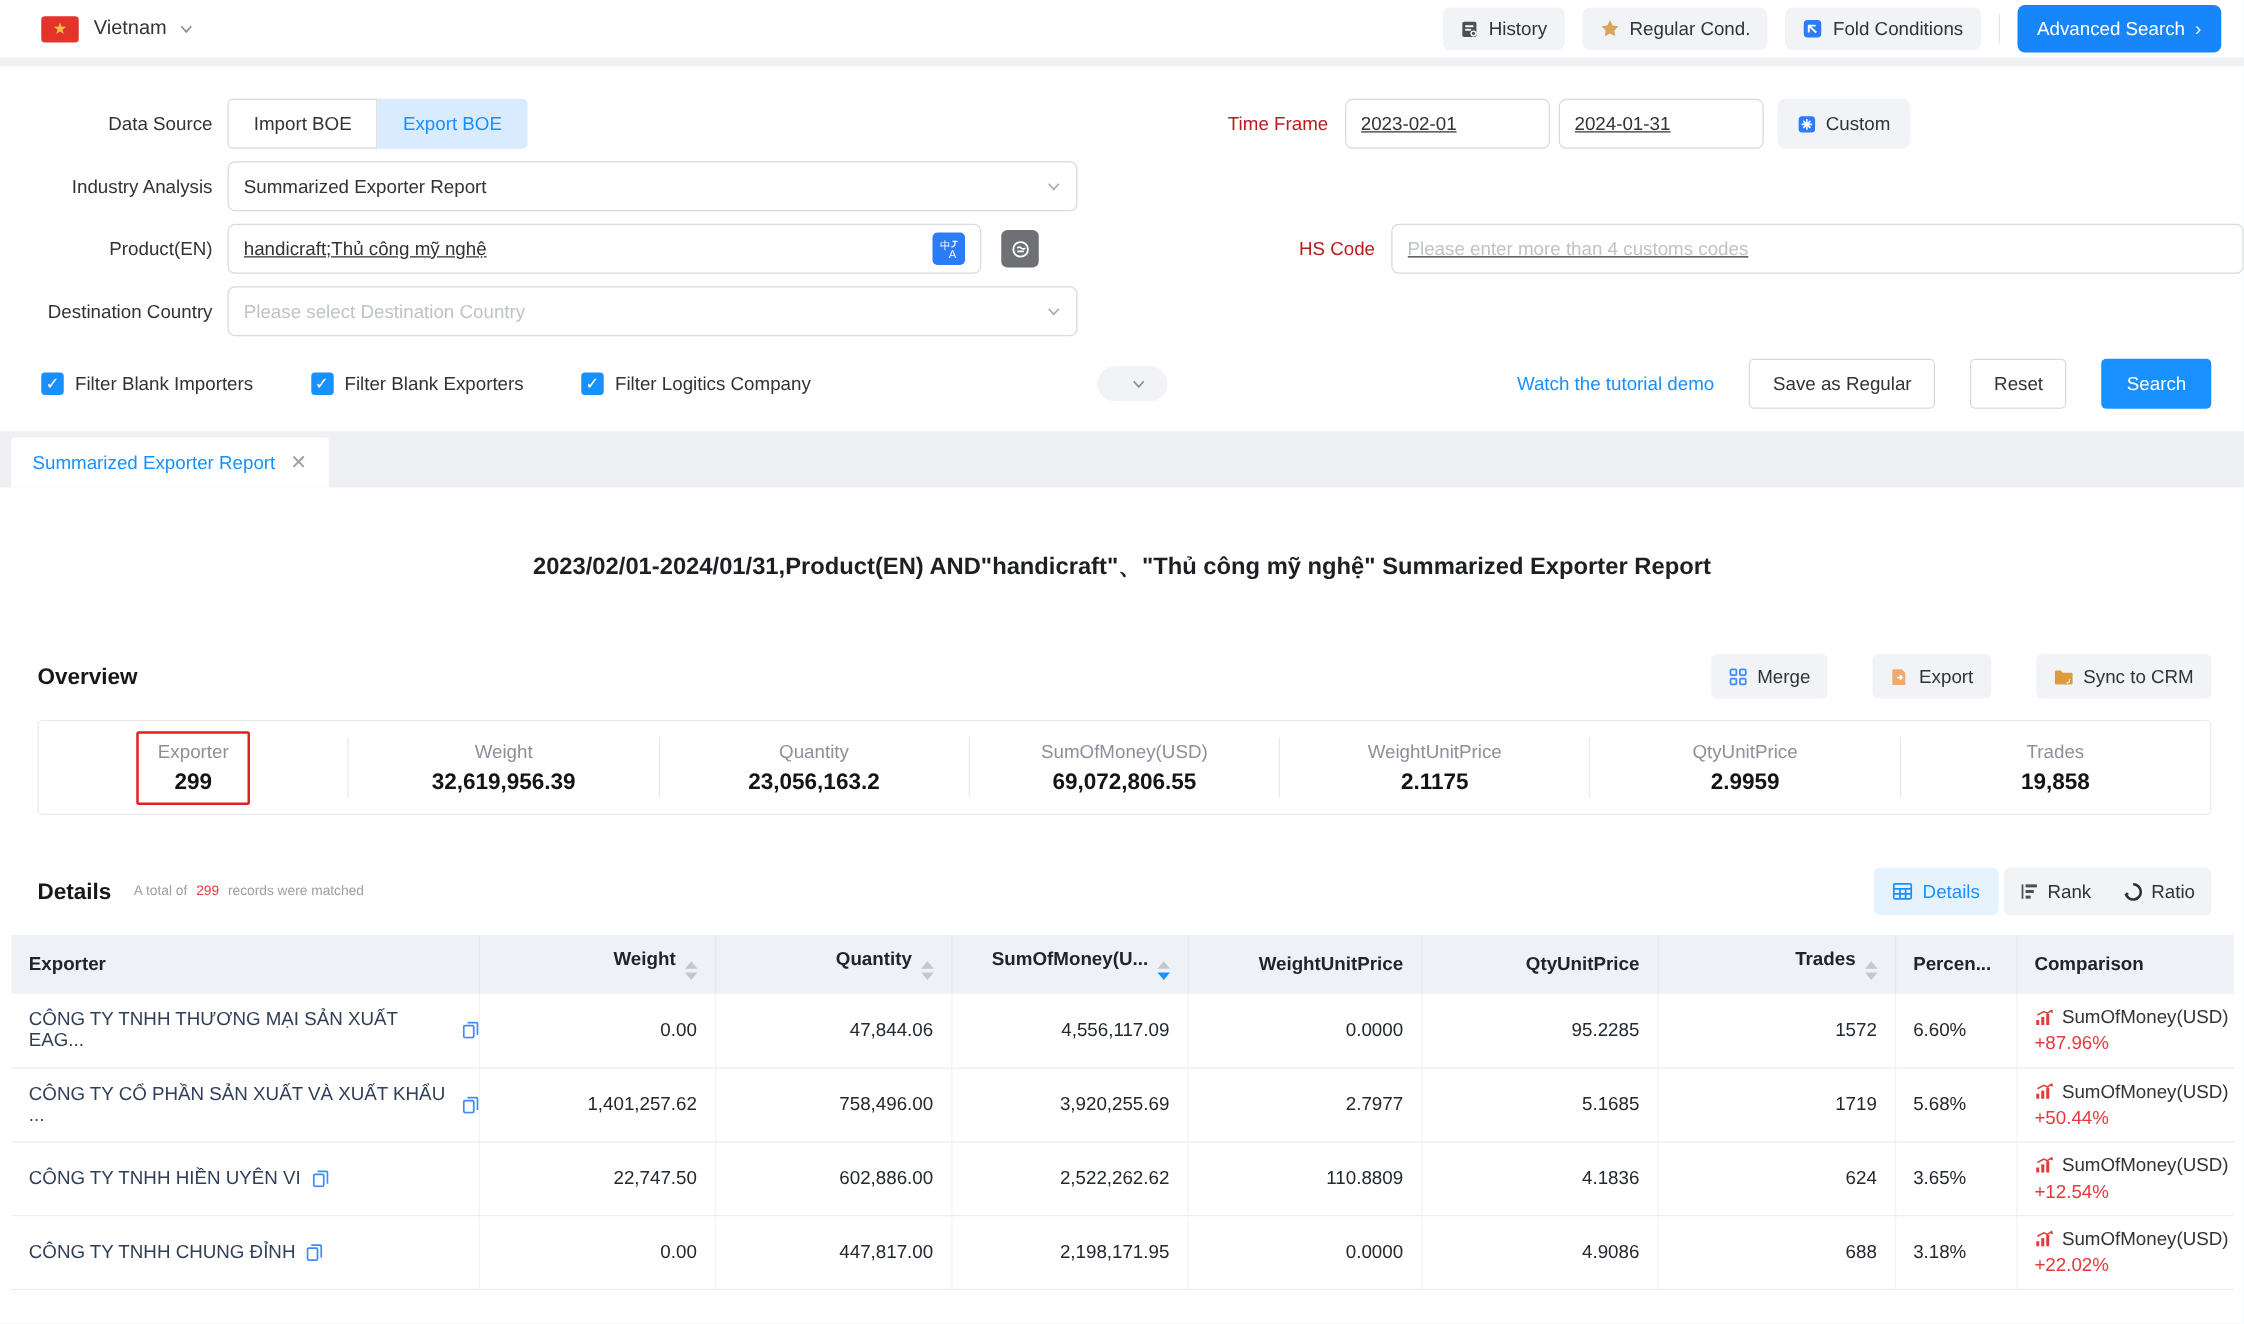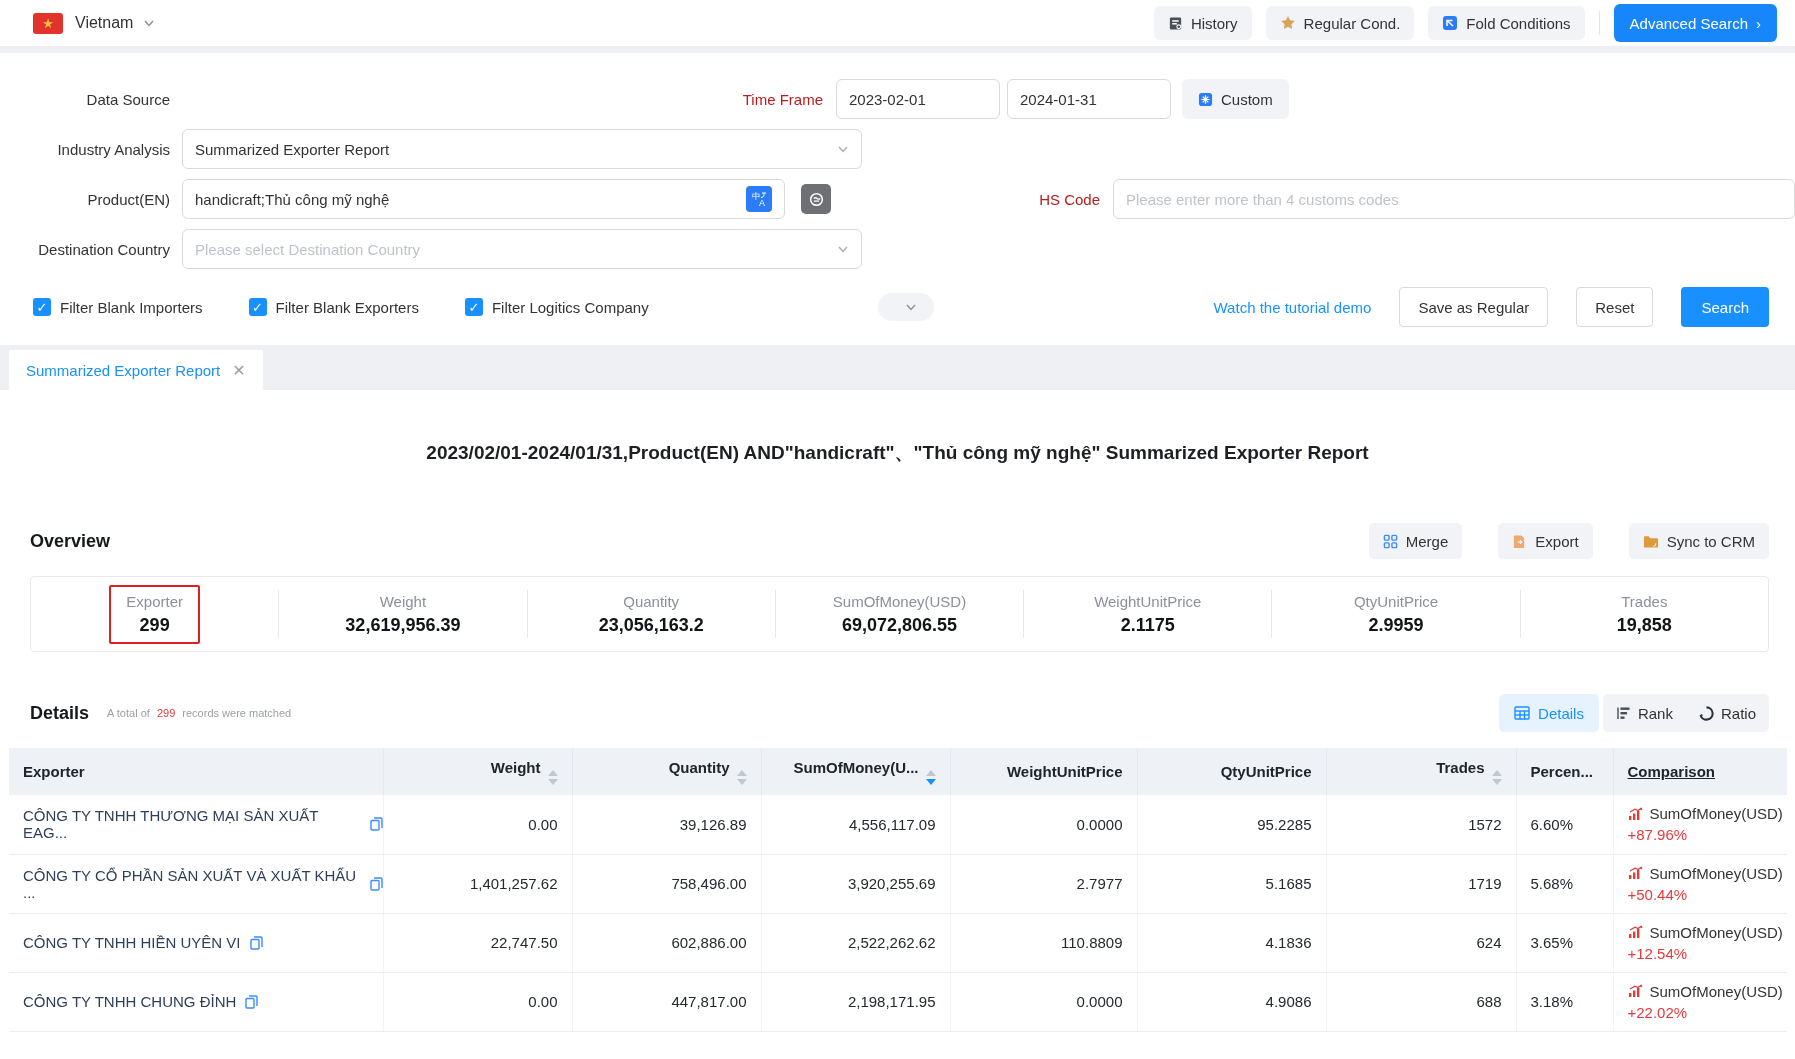--- a/index.html
+++ b/index.html
@@ -27,21 +27,21 @@
   .f-label { width:170px; text-align:right; margin-right:12px; font-size:15px; color:#333; flex:0 0 auto; }
   .f-label-r { width:173px; text-align:right; margin-right:13px; font-size:15px; color:#b91c1c; flex:0 0 auto; }
   .seg { display:flex; }
   .seg-btn { height:40px; padding:0 20px; font-size:15px; display:flex; align-items:center; cursor:pointer; }
   .seg-import { background:#fff; border:1px solid #d9d9d9; border-radius:4px 0 0 4px; color:#333; }
   .seg-export { background:#d9ecff; border:none; border-radius:0 4px 4px 0; color:#1890ff; }
   .select-box, .input-box { height:40px; border:1px solid #d9d9d9; border-radius:6px; background:#fff; display:flex; align-items:center; padding:0 12px; }
   .w-main { width:680px; }
   .sel-value { flex:1; font-size:15px; color:#333; }
   .sel-ph { flex:1; font-size:15px; color:#bfc3c9; }
-  .text-input { border:none; outline:none; flex:1; font-size:15px; color:#333; background:transparent; font-family:inherit; }
+  .text-input { border:none; outline:none; flex:1; font-size:15px; color:#333; background:transparent; font-family:inherit;text-decoration:underline; }
   .text-input::placeholder { color:#bfc3c9; }
   .right-group { display:flex; align-items:center; margin-left:28px; }
   .date-box { width:164px; height:40px; border:1px solid #d9d9d9; border-radius:6px; display:flex; align-items:center; padding:0 10px 0 12px; margin-right:7px; }
   .custom-btn { height:40px; background:#f1f3f6; border:none; border-radius:6px; display:inline-flex; align-items:center; gap:8px; padding:0 16px; font-size:15px; color:#333; margin-left:4px; cursor:pointer; }
   .hs-input { width:682px; }
   .icon-sq-btn { width:30px; height:30px; border-radius:5px; background:#6e7073; border:none; margin-left:16px; display:flex; align-items:center; justify-content:center; cursor:pointer; flex:0 0 auto; }
   .translate-badge { width:26px; height:26px; border-radius:4px; background:#2b7cf6; display:flex; align-items:center; justify-content:center; flex:0 0 auto; cursor:pointer; }
   .checkbox-row { display:flex; align-items:center; margin:20px 0 6px 33px; height:36px; }
   .cb-item { display:flex; align-items:center; gap:9px; margin-right:46px; cursor:pointer; }
   .cb-box { width:18px; height:18px; background:#1890ff; border-radius:3px; color:#fff; font-size:13px; display:flex; align-items:center; justify-content:center; }
@@ -78,21 +78,21 @@
   .matched .count { color:#e8383d; margin:0 4px; }
   .view-toggle { margin-left:auto; display:flex; align-items:center; gap:4px; }
   .vt-active { height:38px; background:#e6f3ff; border:none; border-radius:5px; color:#1890ff; font-size:15px; display:inline-flex; align-items:center; gap:8px; padding:0 15px; cursor:pointer; }
   .vt-gray-wrap { height:38px; background:#f1f3f6; border-radius:5px; display:flex; align-items:center; }
   .vt-btn { height:38px; background:transparent; border:none; color:#333; font-size:15px; display:inline-flex; align-items:center; gap:7px; padding:0 13px; cursor:pointer; }
 
   
   .tbl-wrap { margin:16px 9px 0 9px; }
   table { width:1778px; border-collapse:collapse; table-layout:fixed; }
   thead th { background:#eef1f6; height:47px; font-size:15px; font-weight:700; color:#20242b; border-right:1px solid #e3e7ee; }
-  thead th:last-child { border-right:none;text-decoration:underline; }
+  thead th:last-child { border-right:none; }
   tbody td { border-bottom:1px solid #ecedf0; border-right:1px solid #f2f3f5; font-size:15px; color:#24292f; }
   tbody td:last-child { border-right:none; }
   tbody tr.r1 td { height:43px; }
   tbody tr td { height:59px; }
   .al { text-align:left; padding-left:14px; }
   .ar { text-align:right; padding-right:14px; }
   .exp-cell { display:flex; align-items:center; gap:9px; color:#2f3f58; }
   .sort { display:inline-flex; flex-direction:column; gap:3px; margin-left:7px; vertical-align:-3px; }
   .c-up { width:0; height:0; border-left:5px solid transparent; border-right:5px solid transparent; border-bottom:6px solid #c3c7ce; }
   .c-dn { width:0; height:0; border-left:5px solid transparent; border-right:5px solid transparent; border-top:6px solid #c3c7ce; }
@@ -142,20 +142,24 @@
         <span>Advanced Search</span>
         <span class="adv-arrow">›</span>
       </button>
     </div>
   </header>
 
   <section class="form-card">
 
     <div class="form-row">
       <span class="f-label">Data Source</span>
+      <div class="seg">
+        <button class="seg-btn seg-import">Import BOE</button>
+        <button class="seg-btn seg-export">Export BOE</button>
+      </div>
       <div class="right-group" style="margin-left:468px; position:relative;">
 
         <span class="f-label-r">Time Frame</span>
         <div class="date-box">
           <input class="text-input" value="2023-02-01" style="">
           <svg width="15" height="15" viewBox="0 0 16 16">
               <rect x="1.5" y="2.5" width="13" height="12" rx="1.5" fill="none" stroke="#9aa0a6" stroke-width="1.3"></rect>
               <line x1="1.5" y1="6" x2="14.5" y2="6" stroke="#9aa0a6" stroke-width="1.3"></line>
               <line x1="5" y1="1" x2="5" y2="4" stroke="#9aa0a6" stroke-width="1.3"></line>
               <line x1="11" y1="1" x2="11" y2="4" stroke="#9aa0a6" stroke-width="1.3"></line>
@@ -421,21 +425,21 @@
             <td class="al">
                 <span class="exp-cell">
                   <span>CÔNG TY TNHH THƯƠNG MẠI SẢN XUẤT EAG...</span>
                   <svg class="copy-ic" width="13" height="14" viewBox="0 0 13 14">
                     <rect x="1" y="3.5" width="8" height="9.5" rx="1" fill="none" stroke="#3b8cff" stroke-width="1.4"></rect>
                     <path d="M4 1h7a1 1 0 0 1 1 1v9" fill="none" stroke="#3b8cff" stroke-width="1.4"></path>
                   </svg>
                 </span>
               </td>
             <td class="ar">0.00</td>
-            <td class="ar">39,126.89</td>
+            <td class="ar">47,844.06</td>
             <td class="ar">4,556,117.09</td>
             <td class="ar">0.0000</td>
             <td class="ar">95.2285</td>
             <td class="ar">1572</td>
             <td class="al">6.60%</td>
             <td class="al">
               <div class="comp-line">
                   <svg width="15" height="14" viewBox="0 0 15 14">
                     <rect x="1" y="9" width="2.4" height="4" fill="#e23c39"></rect>
                     <rect x="5" y="6.5" width="2.4" height="6.5" fill="#e23c39"></rect>

